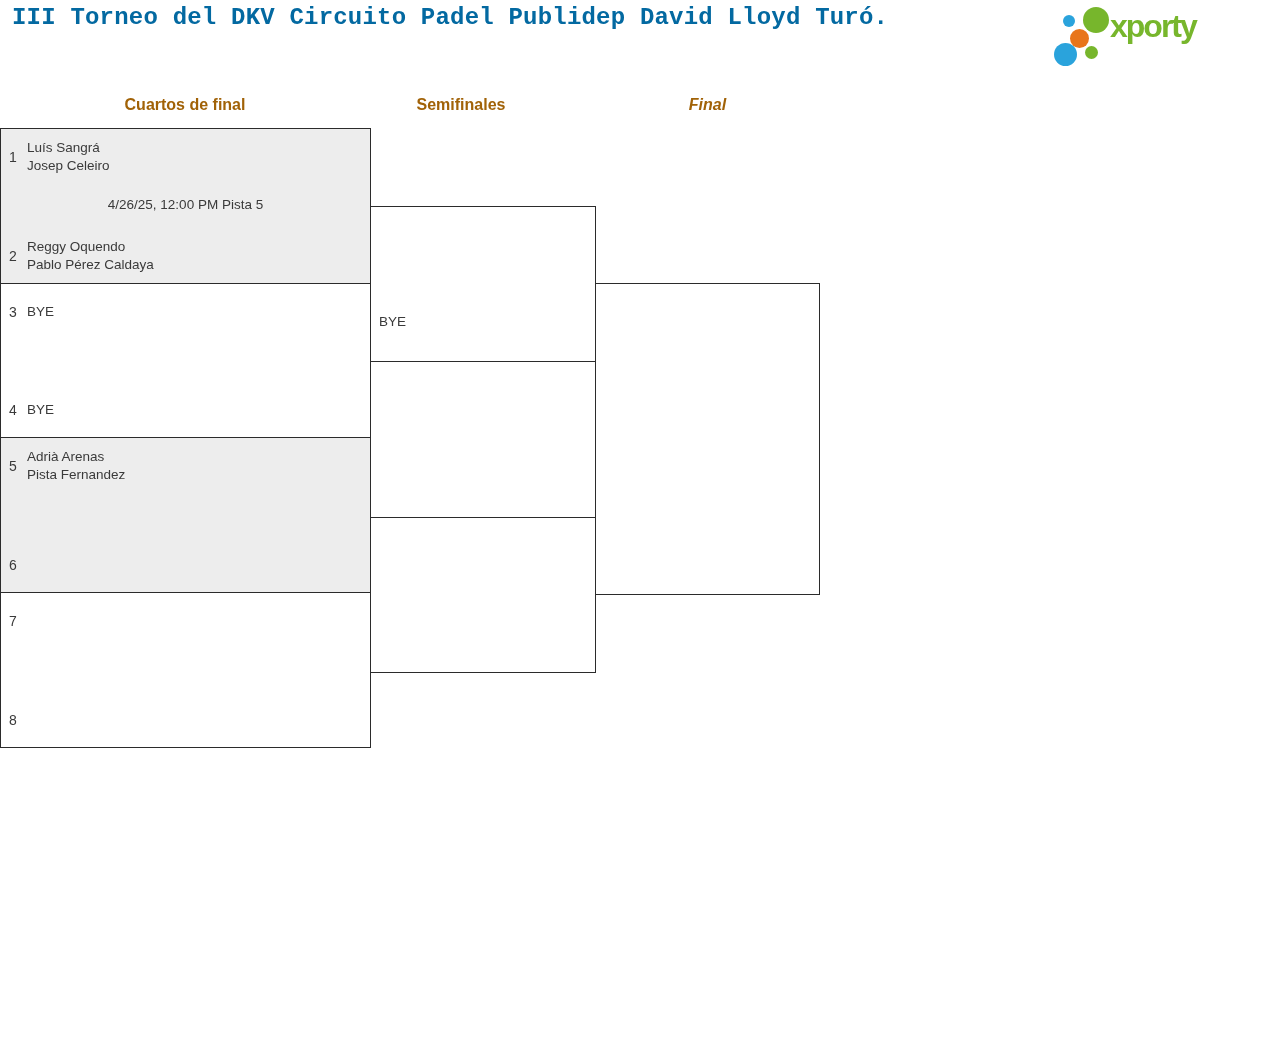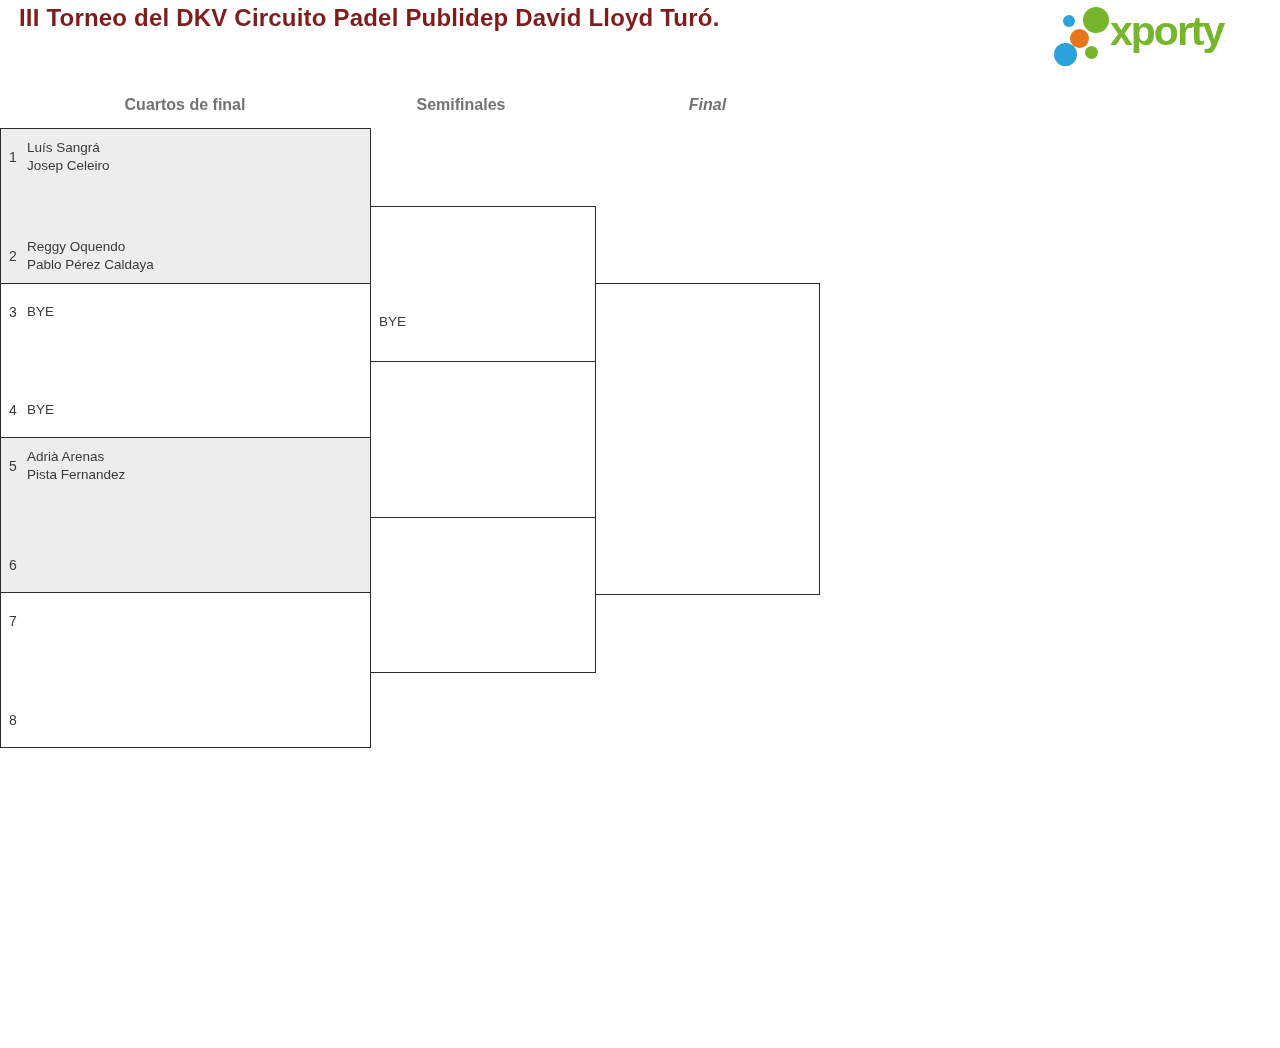--- a/index.html
+++ b/index.html
@@ -2,40 +2,40 @@
 <html><head>
 <meta charset="utf-8">
 <style>
   html,body { margin:0; padding:0; }
   body {
     width:1280px; height:1048px; position:relative; overflow:hidden;
     background:#ffffff; font-family:"Liberation Sans", sans-serif;
   }
   
   .page-title {
-    position:absolute; left:19px; top:1px;
+    position:absolute; left:12px; top:1px;
     font-size:24px; font-weight:700; line-height:34px;
-    color:#7f1d1d; letter-spacing:0.2px;
+    color:#0369a1; letter-spacing:0.2px;font-family:Liberation Mono, monospace;
   }
   
   .logo { position:absolute; left:1052px; top:5px; width:222px; height:64px; cursor:pointer; }
   .dot { position:absolute; border-radius:50%; }
   .dot-blue-small  { left:11px; top:10px; width:12px; height:12px; background:#2aa3dc; }
   .dot-green-big   { left:31px; top:2px;  width:26px; height:26px; background:#77b62c; }
   .dot-orange      { left:18px; top:24px; width:19px; height:19px; background:#e8751a; }
   .dot-blue-big    { left:2px;  top:38px; width:23px; height:23px; background:#2aa3dc; }
   .dot-green-small { left:33px; top:41px; width:13px; height:13px; background:#77b62c; }
   .logo-text {
     position:absolute; left:58px; top:3px;
-    font-size:41px; font-weight:800; letter-spacing:-2px; color:#77b62c;
+    font-size:32px; font-weight:800; letter-spacing:-2px; color:#77b62c;
   }
   
   .col-header {
     position:absolute; top:96px; font-size:16px; font-weight:700;
-    color:#737373; text-align:center;
+    color:#a16207; text-align:center;
   }
   .colh-qf { left:0;     width:370px; }
   .colh-sf { left:348px; width:226px; }
   .colh-f  { left:595px; width:225px;font-style:italic; }
   
   .box {
     position:absolute; box-sizing:border-box;
     border:1px solid #2b2b2b; background:#ffffff;
   }
   .qf { left:0; width:371px; border-bottom:none; }
@@ -85,20 +85,21 @@
 <div class="col-header colh-f">Final</div>
 
 <div class="box qf qf1 qf-gray">
   <div class="slot slot-top">
     <span class="seed">1</span>
     <span class="teams">
       <div>Luís Sangrá</div>
       <div>Josep Celeiro</div>
     </span>
   </div>
+  <div class="sched">4/26/25, 12:00 PM Pista 5</div>
   <div class="slot slot-bottom">
     <span class="seed">2</span>
     <span class="teams">
       <div>Reggy Oquendo</div>
       <div>Pablo Pérez Caldaya</div>
     </span>
   </div>
 </div>
 
 <div class="box qf qf2">

